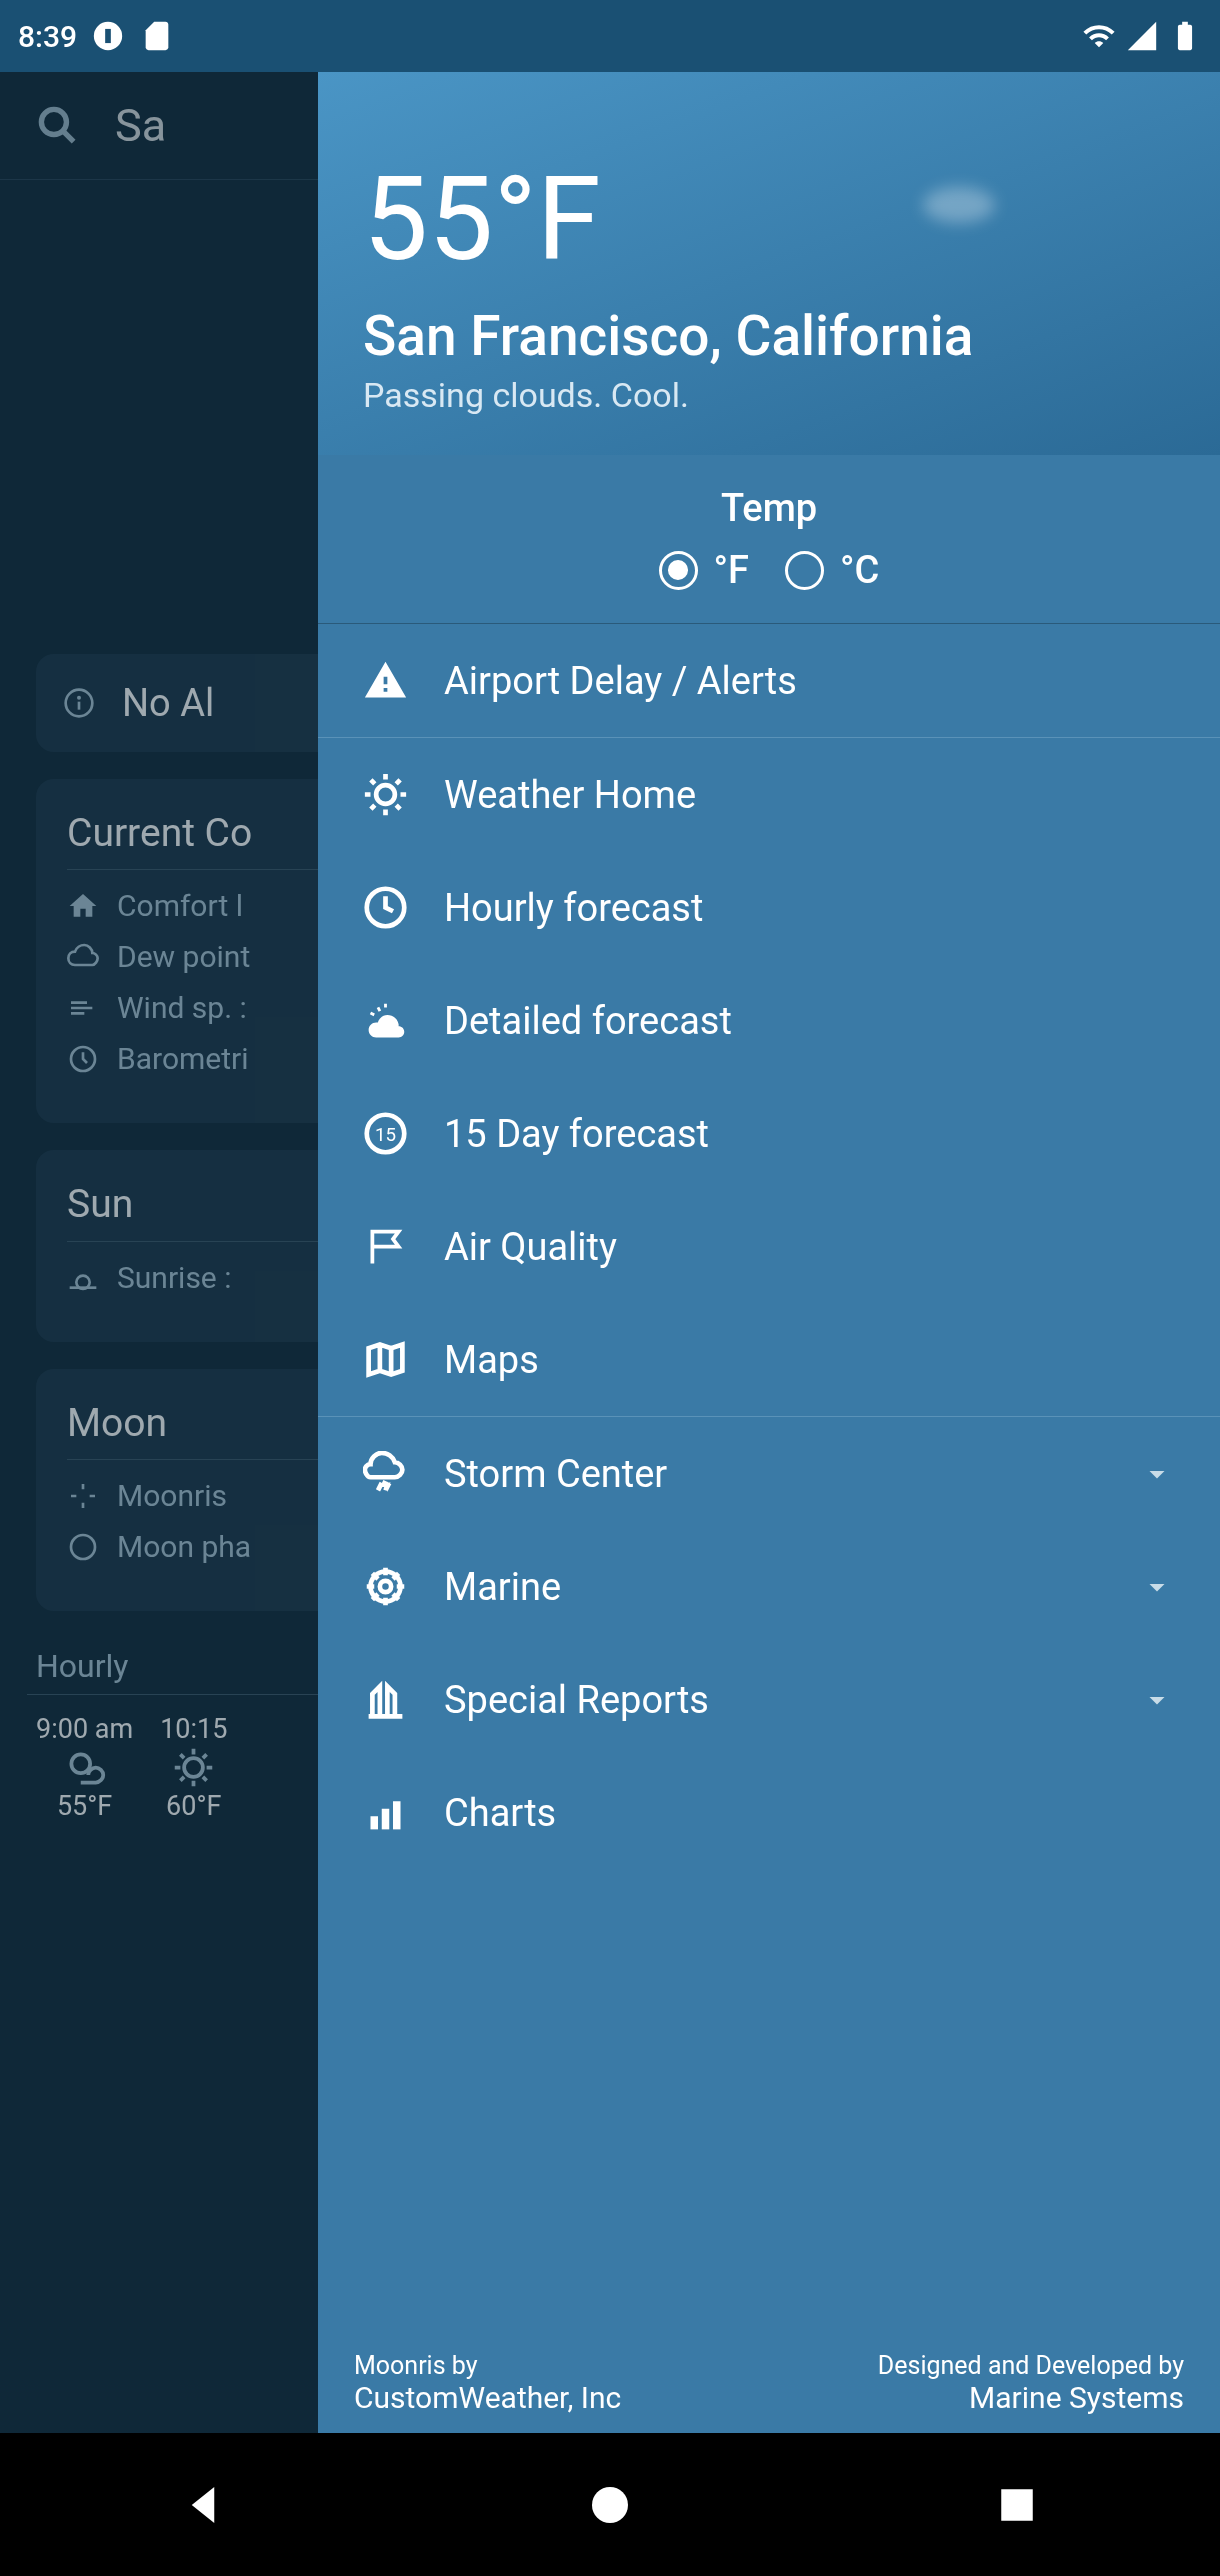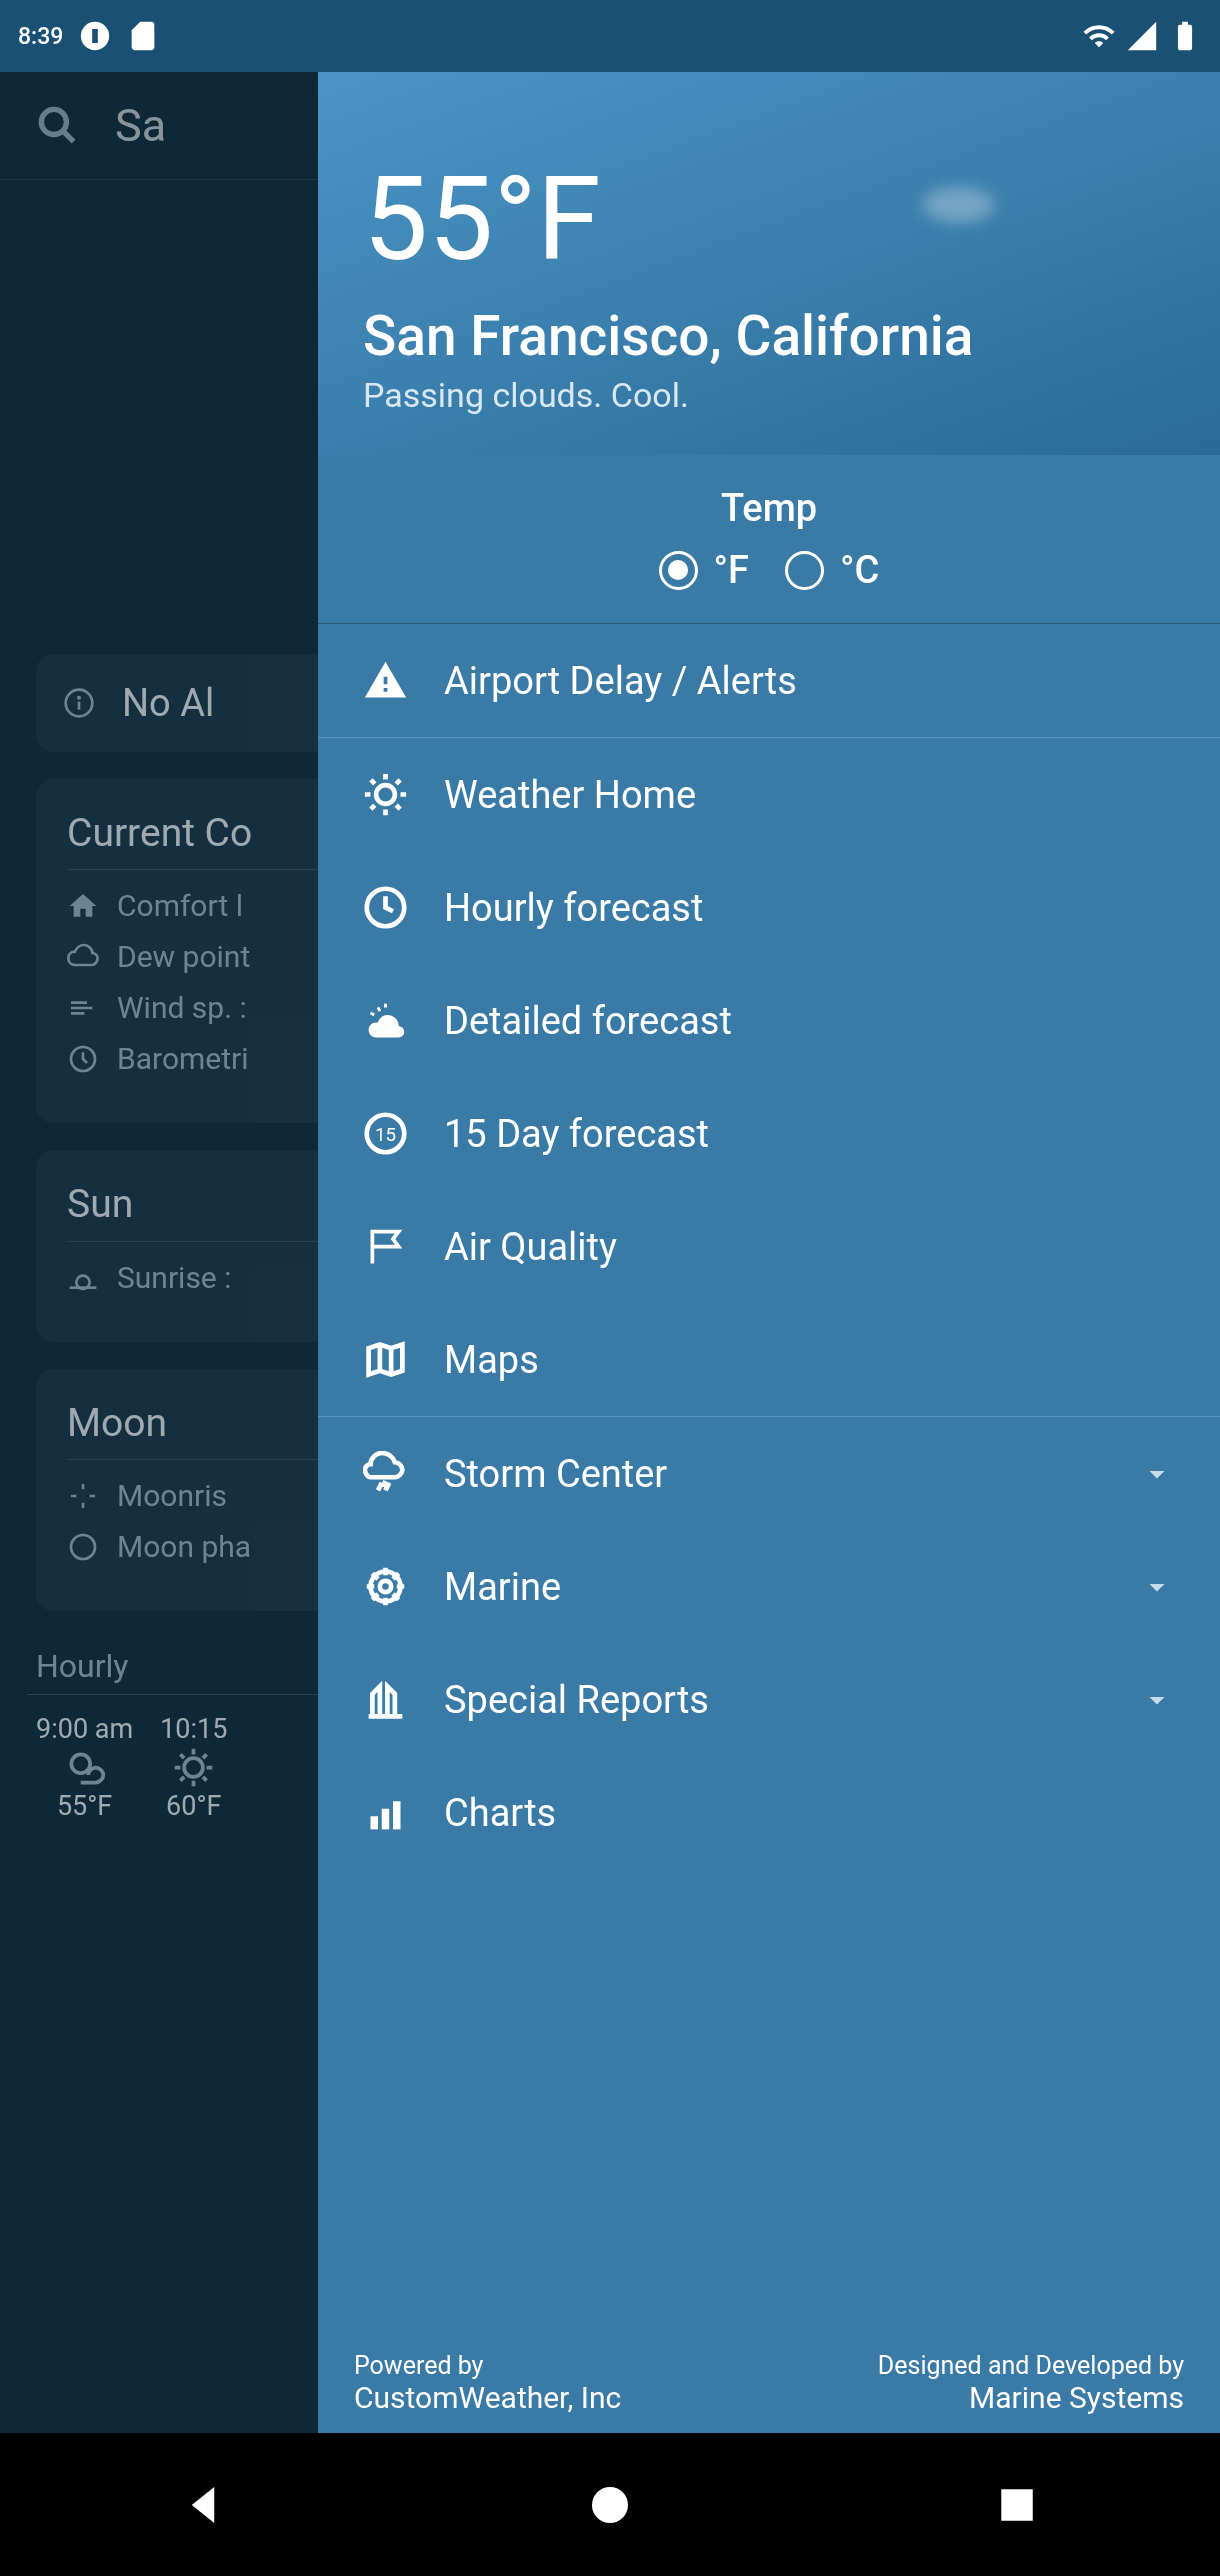--- a/index.html
+++ b/index.html
@@ -24,21 +24,21 @@
       display: flex;
       align-items: center;
       justify-content: space-between;
       padding: 0 18px;
       color: #fff;
     }
     .status-left {
       display: flex;
       align-items: center;
       gap: 14.3px;
-      font-size: 23px;
+      font-size: 30px;
       font-weight: 500;
     }
     .status-right {
       display: flex;
       align-items: center;
       gap: 9px;
     }
     .status-icon {
       width: 34px;
       height: 34px;
@@ -591,21 +591,21 @@
             <rect x="16" y="6" width="4" height="15" fill="#fff"></rect>
           </svg>
       </div>
       <span class="menu-label">Charts</span>
     </div>
   </div>
 </div>
 
 <div class="drawer-footer">
   <div class="footer-col">
-    <span class="footer-small">Powered by</span>
+    <span class="footer-small">Moonris by</span>
     <span class="footer-big">CustomWeather, Inc</span>
   </div>
   <div class="footer-col right">
     <span class="footer-small">Designed and Developed by</span>
     <span class="footer-big">Marine Systems</span>
   </div>
 </div>
 
 <div class="nav-bar">
   <svg class="nav-btn" viewBox="0 0 24 24">

